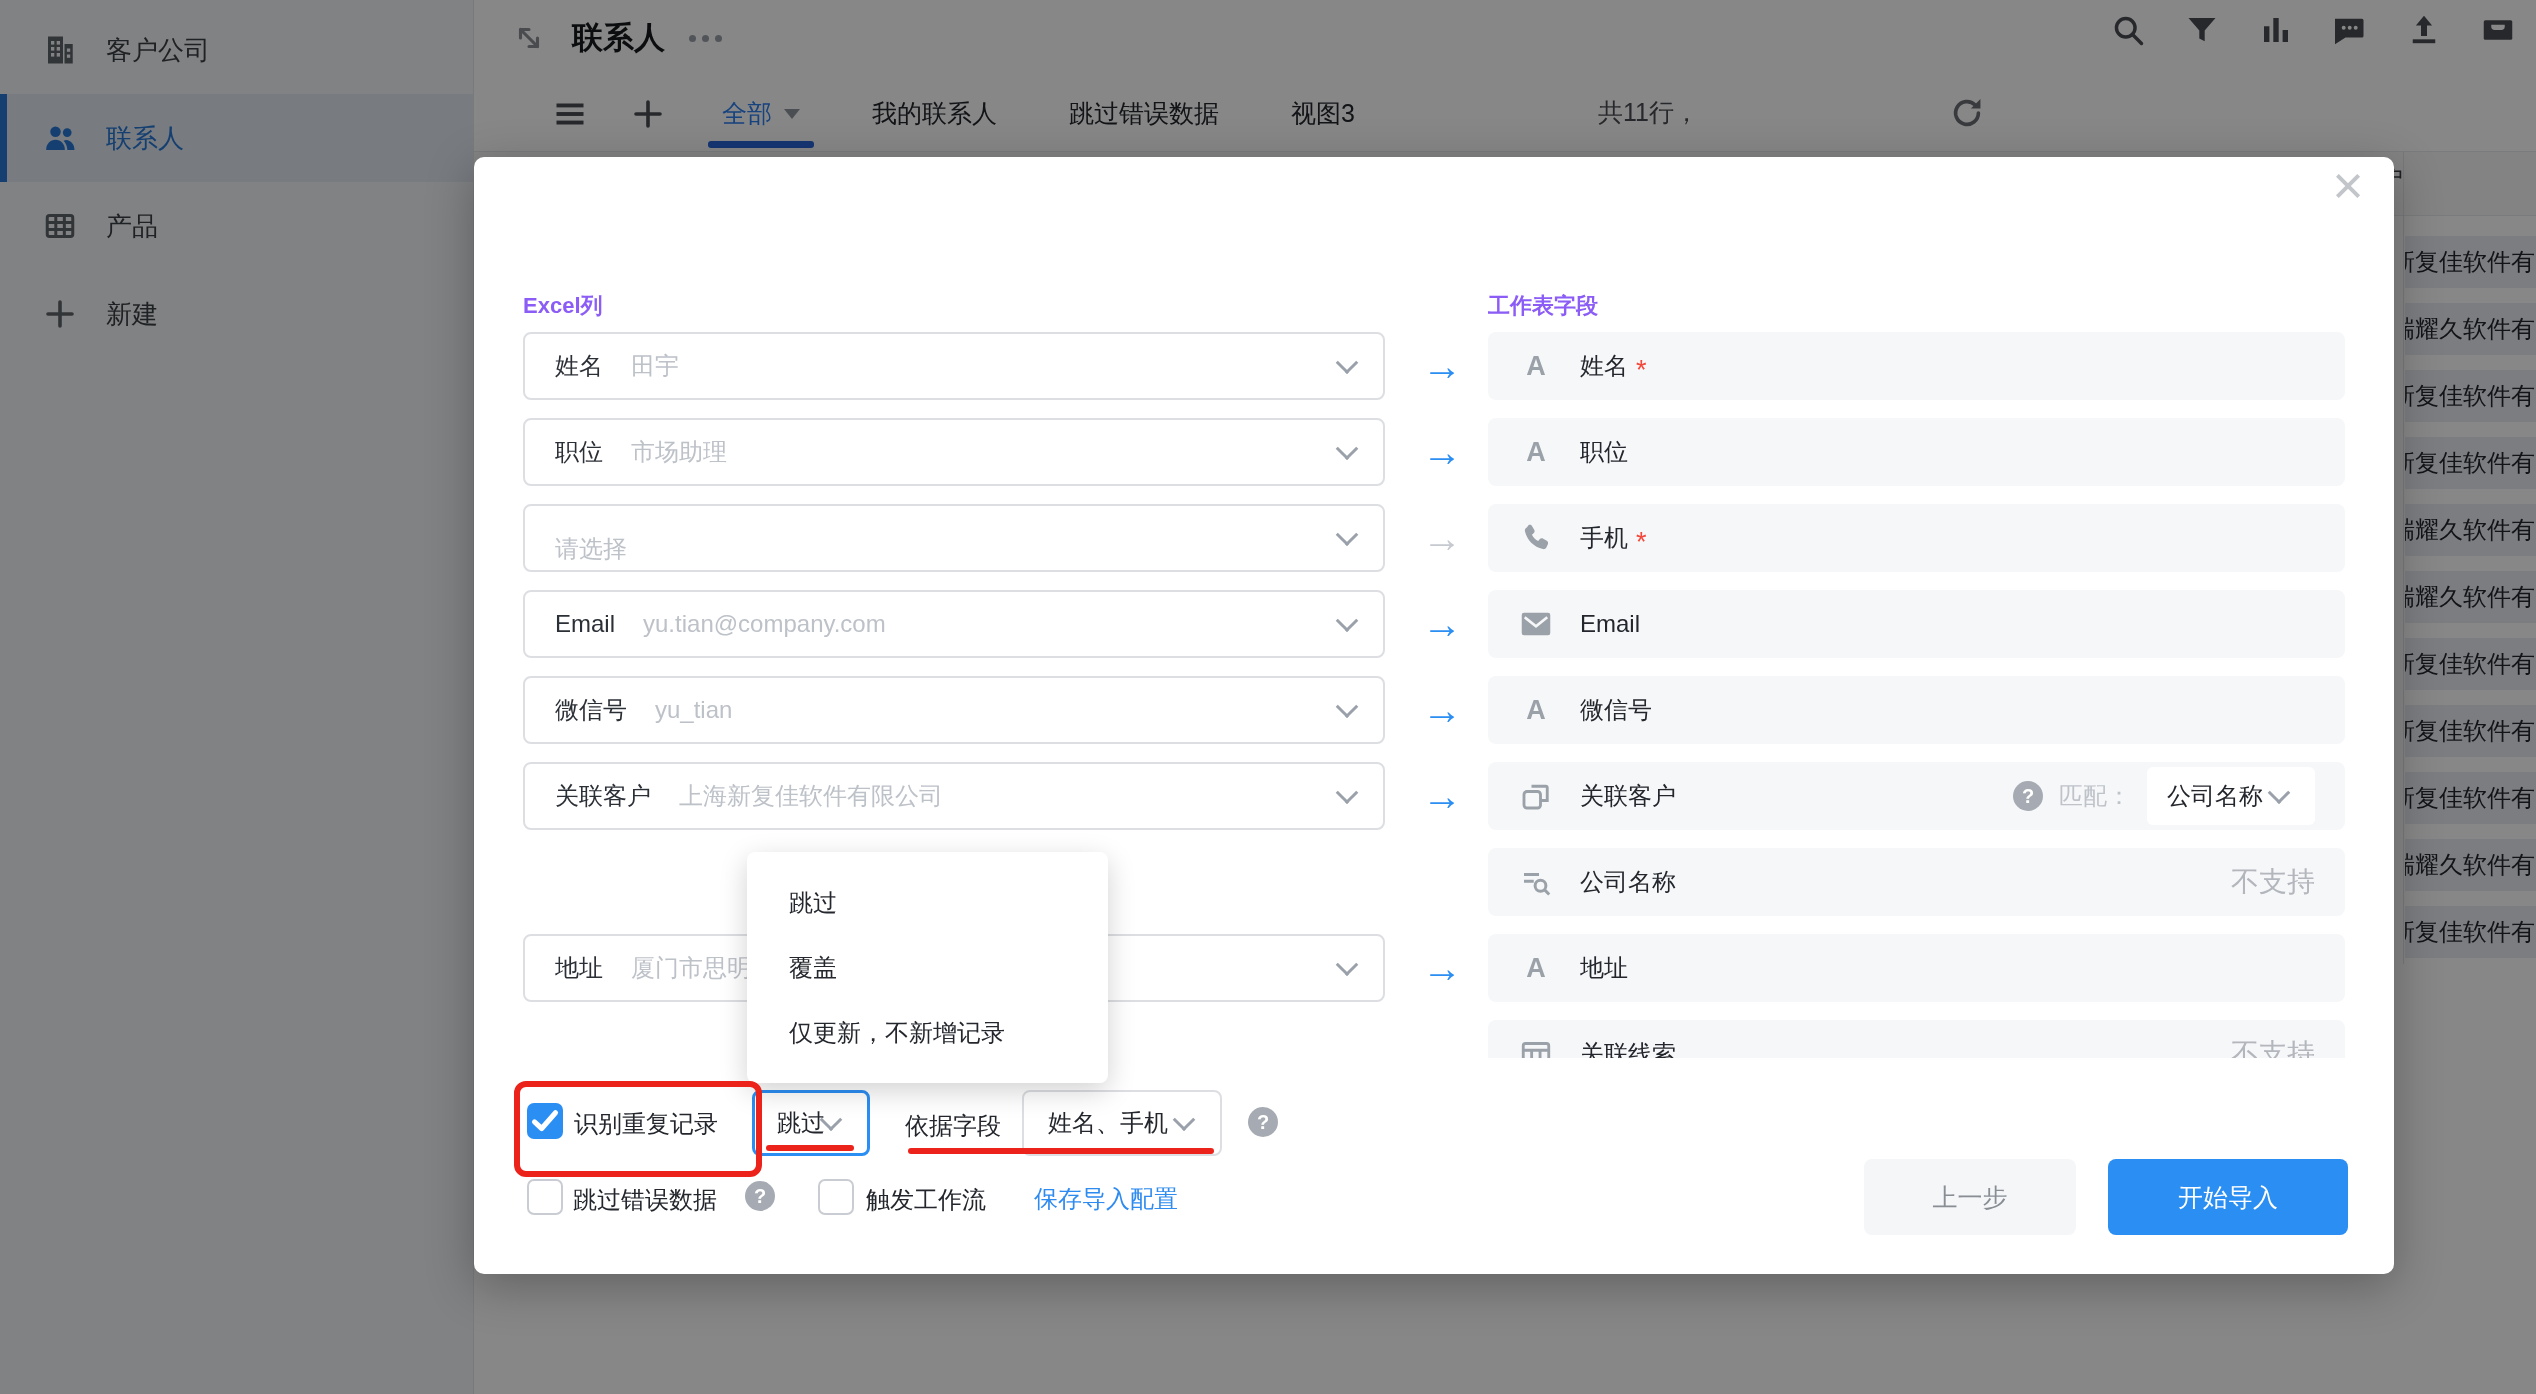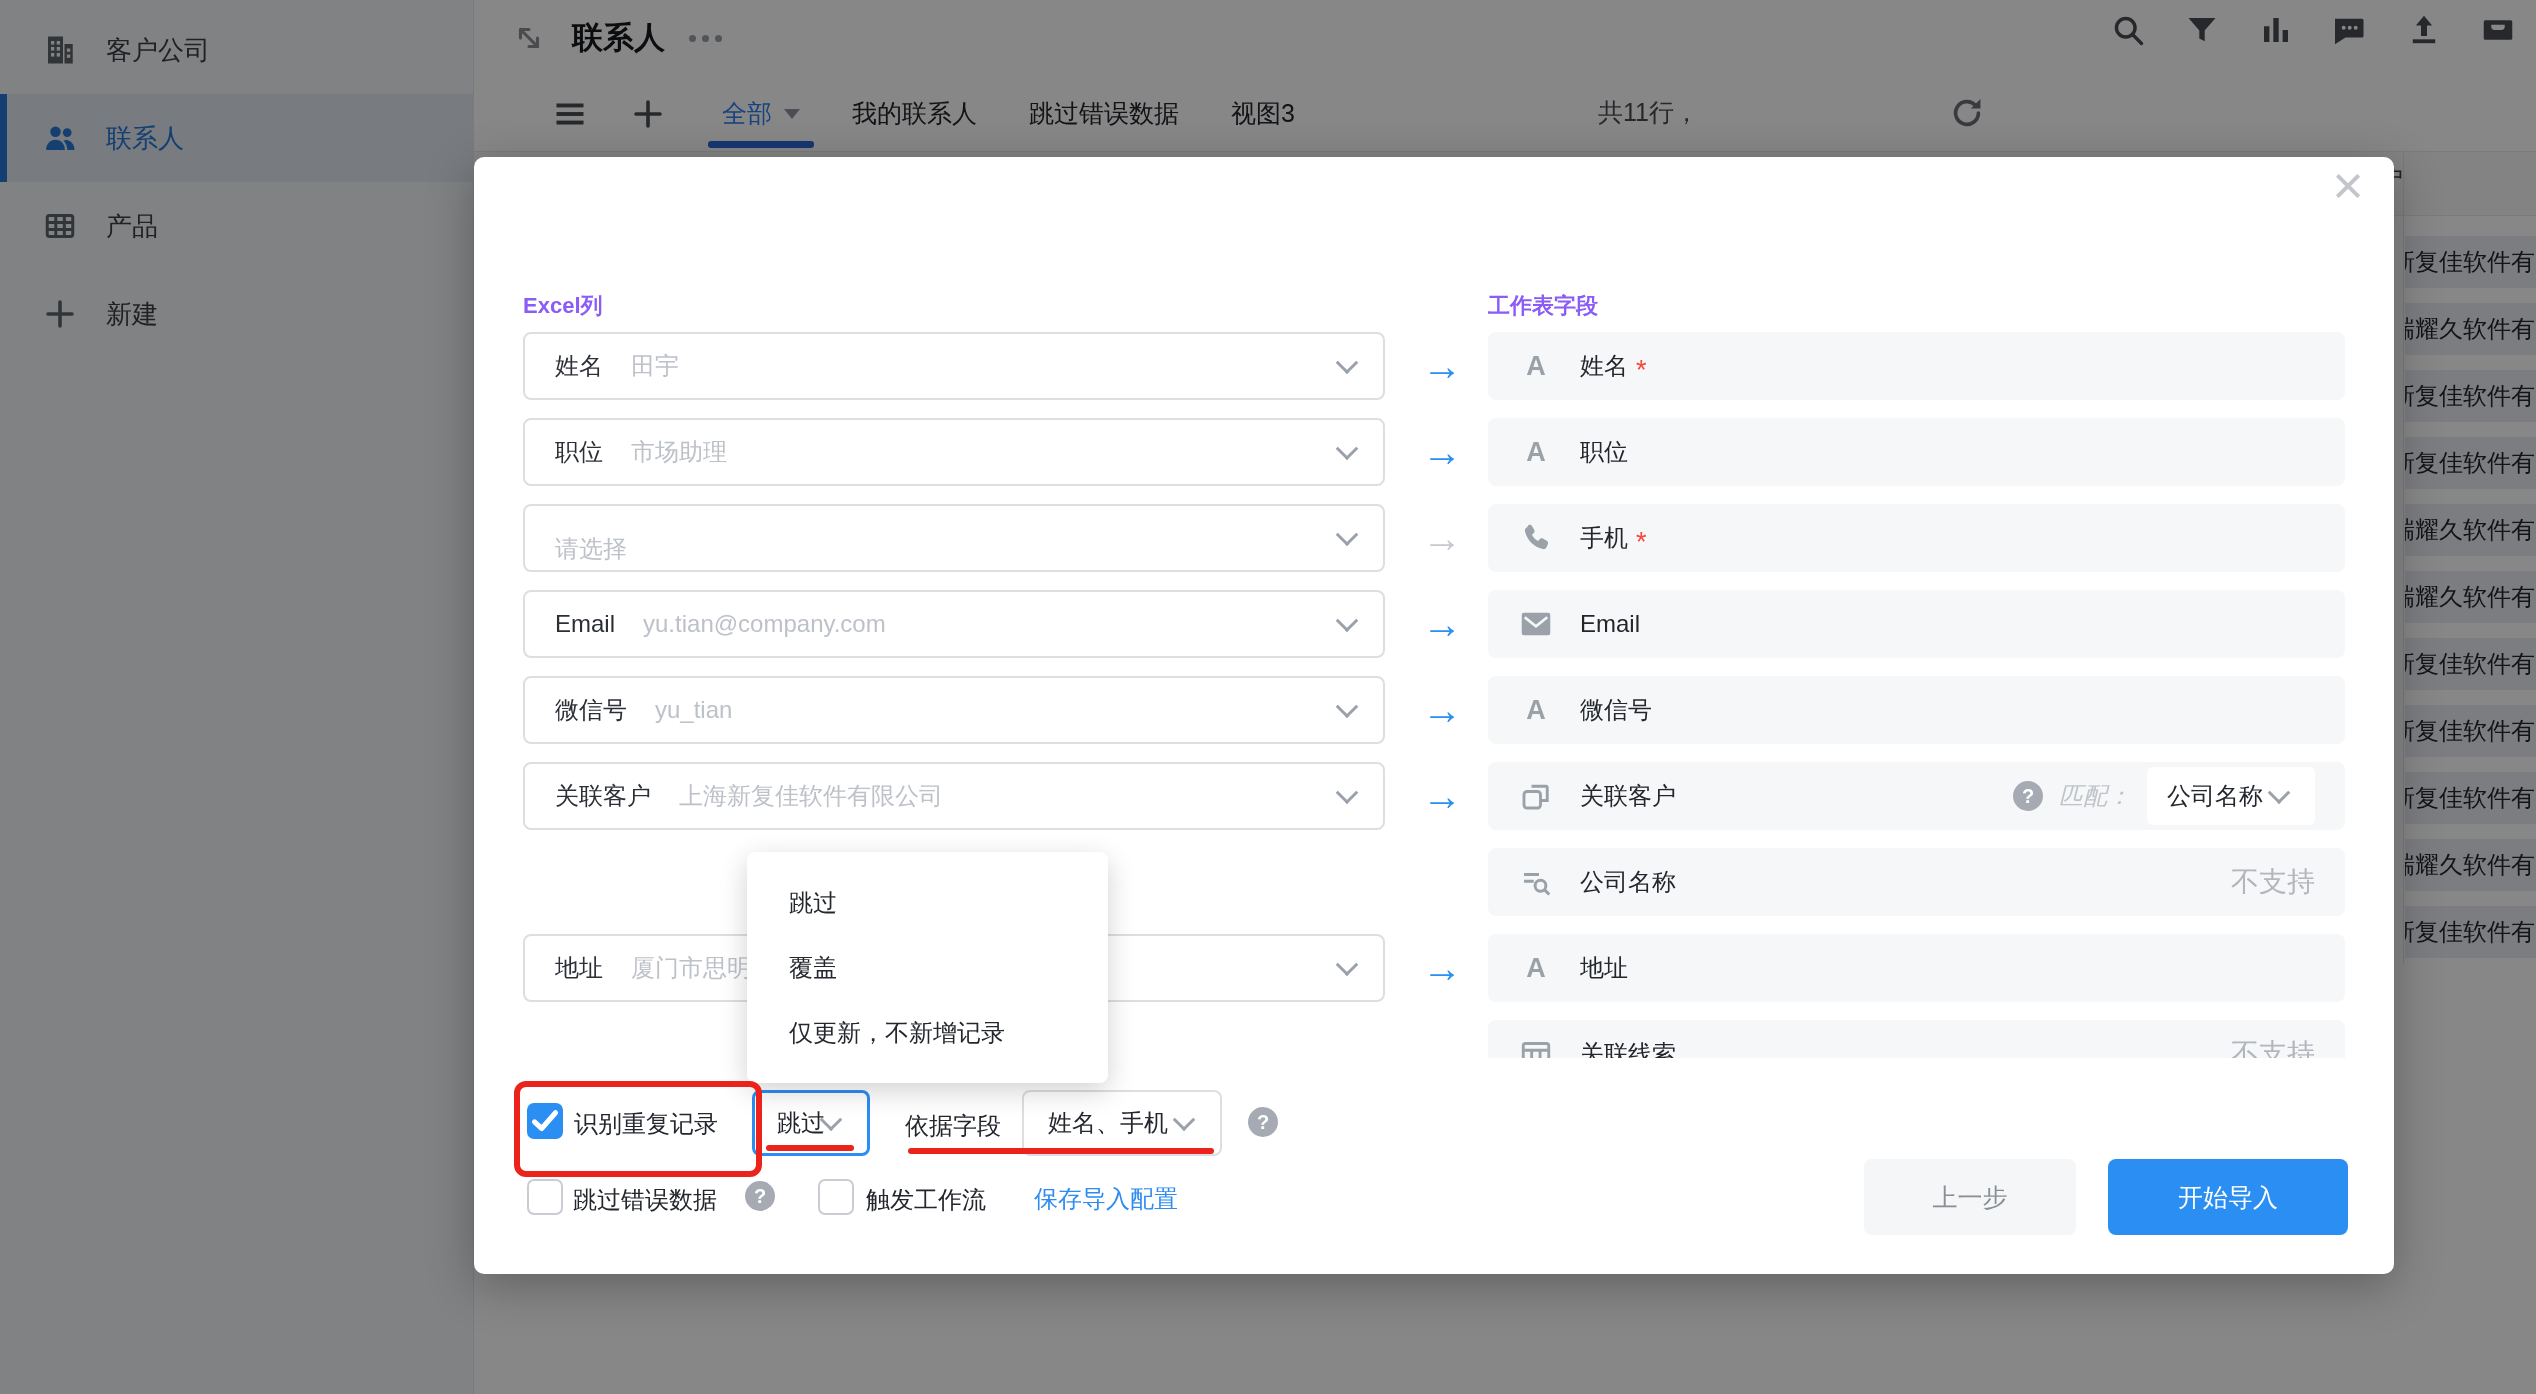--- a/index.html
+++ b/index.html
@@ -59,21 +59,21 @@
   .chev{position:absolute;right:28px;top:50%;width:13px;height:13px;border-right:3px solid #9aa1ab;border-bottom:3px solid #9aa1ab;transform:translateY(-70%) rotate(45deg);}
   .map-arrow{position:absolute;left:930px;width:76px;text-align:center;font-size:40px;color:#2b8ef3;font-weight:500;}
   .map-arrow.gray{color:#c6cad0;}
   .field-box{position:absolute;left:1014px;width:857px;height:68px;box-sizing:border-box;background:#f6f7f8;border-radius:8px;display:flex;align-items:center;padding:0 30px;}
   .field-icon{width:36px;height:36px;color:#9ba1a9;flex:none;display:flex;align-items:center;justify-content:center;font-weight:700;font-size:27px;margin-right:26px;}
   .field-icon svg{width:100%;height:100%;}
   .field-label{font-size:24px;color:#23262c;}
   .req{color:#f5483b;margin-left:8px;font-size:27px;line-height:10px;position:relative;top:4px;}
   .unsupported{margin-left:auto;color:#b3b7bd;font-size:28px;}
   .match-wrap{margin-left:auto;display:flex;align-items:center;gap:16px;}
-  .match-label{font-size:24px;color:#bfc3c9;font-style:italic;}
+  .match-label{font-size:24px;color:#bfc3c9;}
   .match-select{position:relative;background:#fff;border-radius:6px;height:58px;display:flex;align-items:center;padding:0 52px 0 20px;font-size:24px;color:#23262c;cursor:pointer;}
   .help-circle{width:30px;height:30px;border-radius:50%;background:#a6abb3;color:#fff;font-size:20px;font-weight:700;display:flex;align-items:center;justify-content:center;flex:none;}
   
   .menu{position:absolute;left:273px;top:695px;width:361px;height:231px;box-sizing:border-box;background:#fff;border-radius:8px;box-shadow:0 8px 28px rgba(0,0,0,.18);z-index:6;padding:18px 0;}
   .menu-item{height:65px;display:flex;align-items:center;padding-left:42px;font-size:24px;color:#24272d;cursor:pointer;white-space:nowrap;}
   
   .red-annot{position:absolute;left:40px;top:924px;width:236px;height:84px;border:6px solid #ec231b;border-radius:12px;z-index:8;pointer-events:none;}
   .red-line{position:absolute;height:6px;background:#ec231b;border-radius:3px;z-index:8;pointer-events:none;}
   .red-line.small{left:292px;top:988px;width:88px;}
   .red-line.long{left:434px;top:991px;width:306px;}
@@ -192,21 +192,21 @@
     </div>
     <div class="tabs-row">
       <span class="tool-ic hamburger"><svg viewBox="0 0 24 24" fill="currentColor">
             <rect x="3" y="5" width="18" height="2.6"></rect>
             <rect x="3" y="10.7" width="18" height="2.6"></rect>
             <rect x="3" y="16.4" width="18" height="2.6"></rect>
           </svg></span>
       <span class="tool-ic plusic"><svg viewBox="0 0 24 24" fill="none" stroke="currentColor" stroke-width="2.4" stroke-linecap="round">
             <path d="M12 4v16M4 12h16"></path>
           </svg></span>
-      <div id="tabs-wrap" style="display:flex;height:100%;align-items:center;margin-left:56px;gap:52px;">
+      <div id="tabs-wrap" style="display:flex;height:100%;align-items:center;margin-left:56px;gap:72px;">
           <div class="tab active">
             <span>全部</span>
             <span class="caret"></span>
           </div>
           <div class="tab">
             <span>我的联系人</span>
           </div>
           <div class="tab">
             <span>跳过错误数据</span>
           </div>

